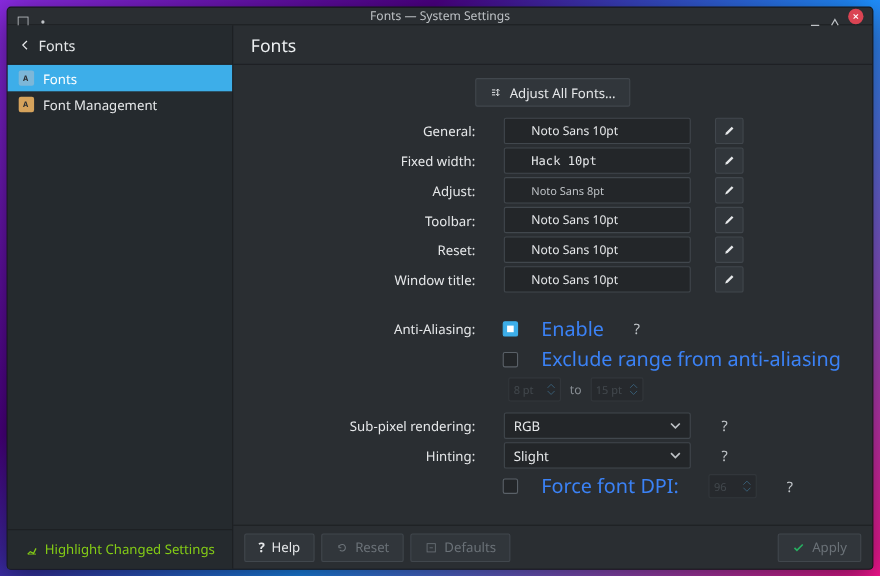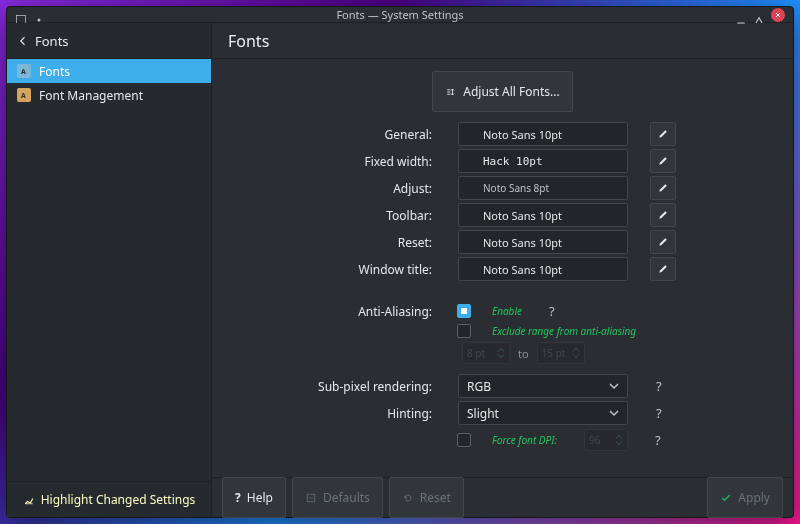--- a/index.html
+++ b/index.html
@@ -15,43 +15,43 @@
 .sidebar { width: 205px; background: #252a2e; border-right: 1px solid #1d2023; display: flex; flex-direction: column; }
 .sb-head { height: 36px; display: flex; align-items: center; gap: 6px; padding: 0 10px; color: #e6e8ea; font-size: 13px; border-bottom: 1px solid #1d2023; }
 .sb-head svg { width: 12px; height: 12px; }
 .sb-list { flex: 1; }
 .sb-item { height: 24px; display: flex; align-items: center; gap: 8px; padding: 0 10px; color: #e6e8ea; font-size: 12px; cursor: pointer; }
 .sb-item.active { background: #3daee9; color: #fff; }
 .sb-icon { width: 14px; height: 14px; display: flex; align-items: center; justify-content: center; border-radius: 2px; }
 .sb-icon.fonts { background: #7db7d8; }
 .sb-icon.mgmt { background: #d6a35c; }
 .sb-icon svg { width: 10px; height: 10px; color: #2a2e32; }
-.sb-foot { height: 36px; display: flex; align-items: center; justify-content: center; border-top: 1px solid #1d2023; color: #fef9c3; font-size: 12px; gap: 6px; cursor: pointer; }
+.sb-foot { height: 36px; display: flex; align-items: center; justify-content: center; border-top: 1px solid #1d2023; color: #84cc16; font-size: 12px; gap: 6px; cursor: pointer; }
 .sb-foot svg { width: 12px; height: 12px; }
 .content { flex: 1; display: flex; flex-direction: column; }
 .page-title { height: 36px; display: flex; align-items: center; padding: 0 16px; color: #eceff1; font-size: 16px; font-weight: 400; border-bottom: 1px solid #1d2023; }
 .scroll { flex: 1; padding: 12px 24px 10px; overflow: auto; }
 .center-btn { display: flex; justify-content: center; margin-bottom: 10px; }
-.btn { background: #31363b; border: 1px solid #41474d; color: #e6e8ea; font-size: 12px; height: 41px; padding: 0 12px; display: inline-flex; align-items: center; gap: 6px; cursor: pointer; border-radius: 2px; }
+.btn { background: #31363b; border: 1px solid #41474d; color: #e6e8ea; font-size: 12px; height: 26px; padding: 0 12px; display: inline-flex; align-items: center; gap: 6px; cursor: pointer; border-radius: 2px; }
 .btn:disabled { color: #6b7278; cursor: default; }
 .btn svg { width: 12px; height: 12px; }
 .form-row { display: flex; align-items: center; gap: 22px; margin-bottom: 3px; }
 .form-label { width: 200px; text-align: right; color: #e6e8ea; font-size: 12px; padding-right: 4px; }
 .field { flex: 0 0 170px; height: 24px; background: #232629; border: 1px solid #41474d; color: #e6e8ea; font-size: 11px; padding: 0 24px; display: flex; align-items: center; border-radius: 2px; }
 .field.mono { font-family: "Hack", monospace; }
 .field.small-text { font-size: 10px; color: #bfc3c7; }
 .edit-btn { width: 26px; height: 24px; background: #31363b; border: 1px solid #41474d; display: flex; align-items: center; justify-content: center; cursor: pointer; border-radius: 2px; }
 .edit-btn svg { width: 12px; height: 12px; color: #e6e8ea; }
 .spacer-row { height: 18px; }
 .checkbox-row { display: flex; align-items: center; gap: 21px; margin-bottom: 4px; }
 .checkbox-row .form-label { width: 200px; }
 .cb { width: 14px; height: 14px; border: 1px solid #5a6168; background: #232629; display: flex; align-items: center; justify-content: center; cursor: pointer; border-radius: 2px; }
 .cb.checked { background: #3daee9; border-color: #3daee9; }
 .cb.checked::after { content: ""; width: 6px; height: 6px; background: #fff; }
-.cb-label { color: #22c55e; font-size: 10px; font-style: italic; }
+.cb-label { color: #3b82f6; font-size: 18px; }
 .help-q { color: #bfc3c7; font-size: 13px; margin-left: 6px; cursor: pointer; }
 .range-row { display: flex; align-items: center; gap: 8px; margin-left: 226px; margin-bottom: 10px; }
 .spin { width: 48px; height: 22px; background: #232629; border: 1px solid #3a3f44; display: flex; align-items: center; padding: 0 4px; border-radius: 2px; color: #5a6168; font-size: 10px; }
 .spin.disabled { opacity: 0.5; }
 .spin .arrows { margin-left: auto; display: flex; flex-direction: column; }
 .spin .arrows svg { width: 8px; height: 6px; color: #4a96c8; }
 .to-label { color: #8a9096; font-size: 11px; }
 .select { flex: 0 0 170px; height: 24px; background: #232629; border: 1px solid #41474d; color: #e6e8ea; font-size: 12px; padding: 0 8px; display: flex; align-items: center; justify-content: space-between; cursor: pointer; border-radius: 2px; }
 .select svg { width: 10px; height: 10px; color: #bfc3c7; }
 .footer { height: 40px; border-top: 1px solid #1d2023; display: flex; align-items: center; padding: 0 10px; gap: 6px; }
@@ -275,30 +275,30 @@
         </div>
       </div>
 
       <div class="footer">
         <button class="btn">
           <span style="font-weight:bold;">?</span>
           <span>Help</span>
         </button>
         <button class="btn" disabled="">
           <svg viewBox="0 0 16 16">
+              <path d="M4 8a4 4 0 1 1 1.2 2.8M4 8V5M4 8h3" fill="none" stroke="currentColor" stroke-width="1.3"></path>
+            </svg>
+          <span>Reset</span>
+        </button>
+        <button class="btn" disabled="">
+          <svg viewBox="0 0 16 16">
               <rect x="3" y="3" width="10" height="10" fill="none" stroke="currentColor"></rect>
               <path d="M6 8h4" stroke="currentColor"></path>
             </svg>
           <span>Defaults</span>
-        </button>
-        <button class="btn" disabled="">
-          <svg viewBox="0 0 16 16">
-              <path d="M4 8a4 4 0 1 1 1.2 2.8M4 8V5M4 8h3" fill="none" stroke="currentColor" stroke-width="1.3"></path>
-            </svg>
-          <span>Reset</span>
         </button>
         <div class="spacer"></div>
         <button class="btn apply" disabled="">
           <svg viewBox="0 0 16 16">
               <path d="M3 8l3 3 7-7" fill="none" stroke="currentColor" stroke-width="2"></path>
             </svg>
           <span>Apply</span>
         </button>
       </div>
     </div>

